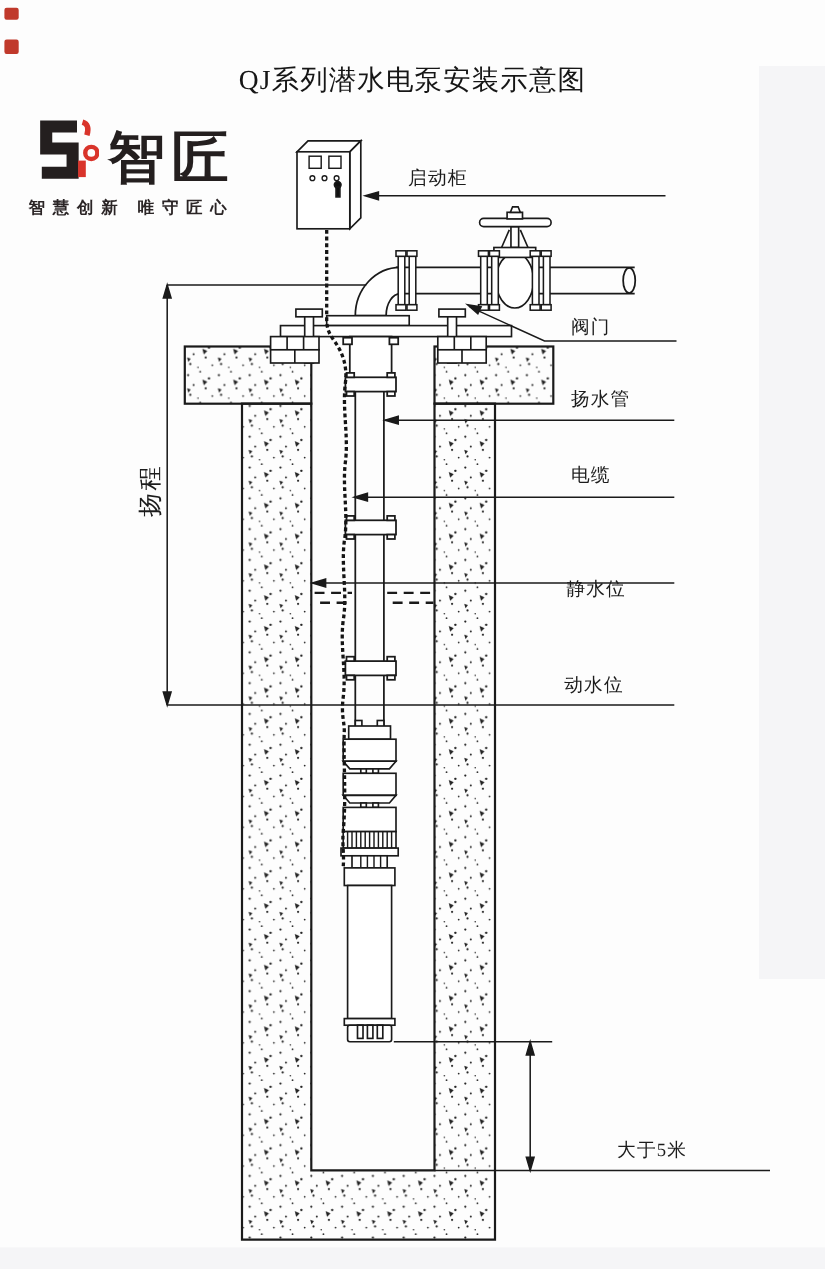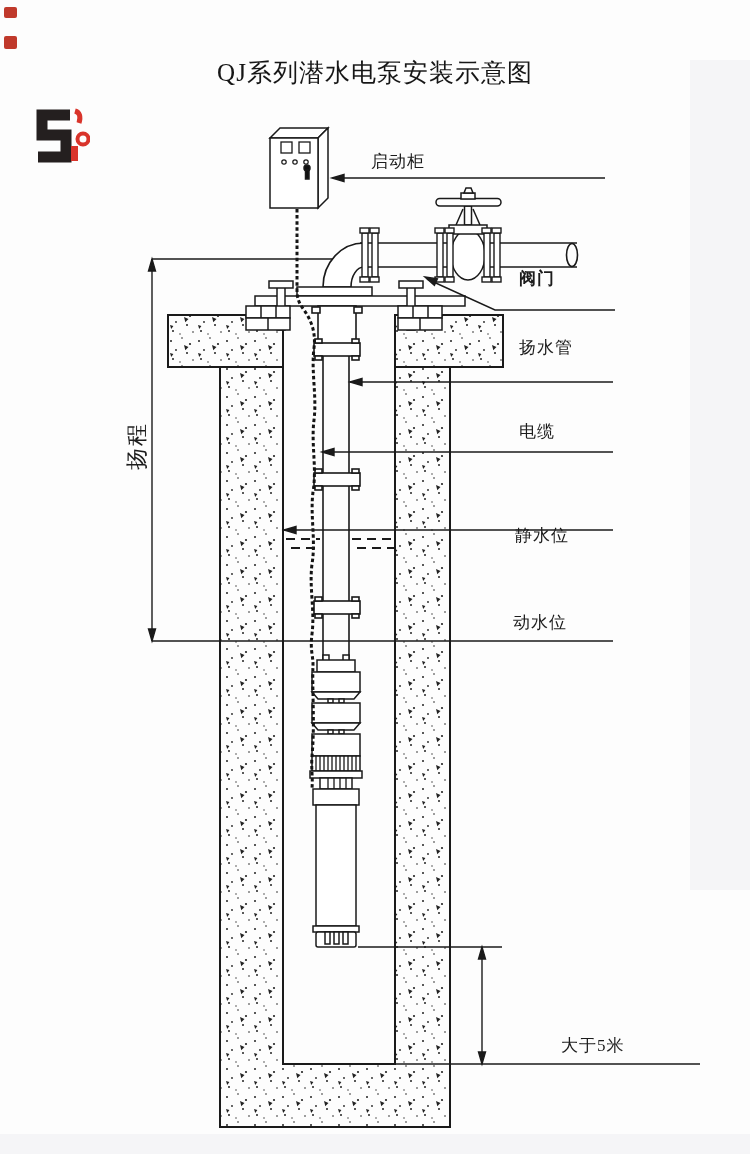--- a/index.html
+++ b/index.html
@@ -262,25 +262,27 @@
   <div class="page-title">QJ系列潜水电泵安装示意图</div>
 
   <div class="logo">
     <div class="logo-row">
       <svg width="64" height="64" viewBox="0 0 64 64">
         <path d="M44,9 H16 V29 H40 V51 H12" fill="none" stroke="#241f1f" stroke-width="11"></path>
         <path d="M49,5 q7,2 4,12" fill="none" stroke="#d9342b" stroke-width="5"></path>
         <rect x="45" y="40" width="7" height="15" fill="#d9342b"></rect>
         <circle cx="57" cy="33" r="5.5" fill="none" stroke="#d9342b" stroke-width="4"></circle>
       </svg>
+      <div class="logo-brand">智匠</div>
     </div>
+    <div class="logo-tagline">智慧创新 唯守匠心</div>
   </div>
 
   <div class="lbl" style="left:371px;top:150px;">启动柜</div>
-  <div class="lbl" style="left:519px;top:267px;font-weight:bold;">阀门</div>
-  <div class="lbl" style="left:519px;top:336px;text-align:center;">扬水管</div>
+  <div class="lbl" style="left:519px;top:286px;">阀门</div>
+  <div class="lbl" style="left:519px;top:351px;text-align:center;">扬水管</div>
   <div class="lbl" style="left:519px;top:420px;text-align:center;">电缆</div>
   <div class="lbl" style="left:515px;top:524px;">静水位</div>
   <div class="lbl" style="left:513px;top:611px;text-align:center;">动水位</div>
   <div class="lbl" style="left:521px;top:1034px;margin-left:40px;">大于5米</div>
   <div class="lbl-head">扬程</div>
 
 </div>
 
 </body></html>

